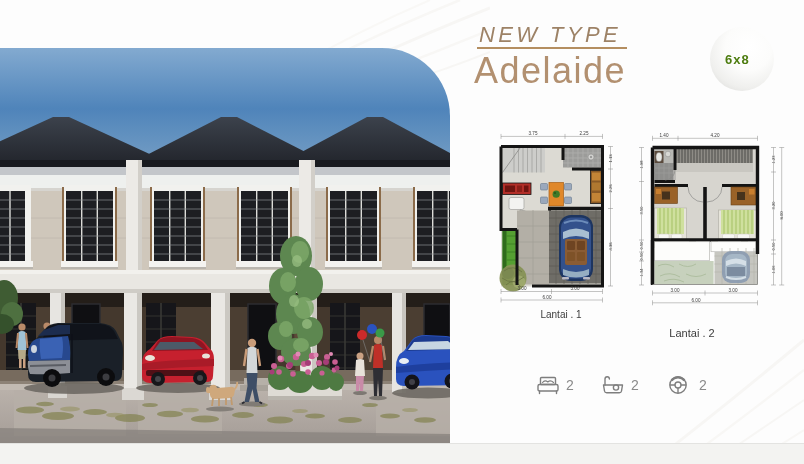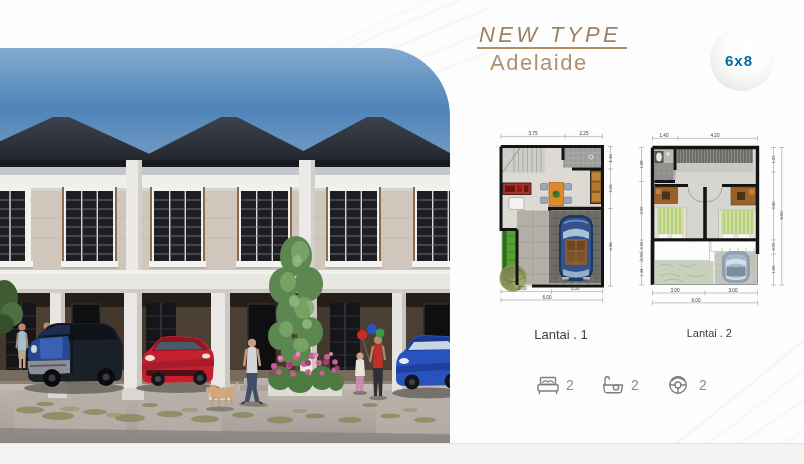--- a/index.html
+++ b/index.html
@@ -424,24 +424,24 @@
     <circle cx="372" cy="281" r="5" fill="#2a52c0"></circle>
     <circle cx="380" cy="285" r="4.5" fill="#3a9a48"></circle>
   </g>
 </svg>
 </div>
 
 <div class="abs" style="left:479px;top:22px;width:220px;font-size:22px;font-weight:normal;font-style:italic;letter-spacing:3.4px;color:#9d8266;">NEW&nbsp;TYPE</div>
 
 <div class="abs" style="left:477px;top:47px;width:150px;height:2.4px;background:#b48e60;"></div>
 
-<div class="abs" style="left:490px;top:50px;width:220px;font-size:22px;color:#b29070;letter-spacing:1.5px;">Adelaide</div>
+<div class="abs" style="left:474px;top:50px;width:220px;font-size:36px;color:#b29070;letter-spacing:1.5px;">Adelaide</div>
 
 <div class="abs" style="left:710px;top:27px;width:64px;height:64px;border-radius:50%;background:radial-gradient(circle at 60% 32%, #ffffff 0%, #fcfcfb 40%, #efefed 70%, #dadad8 92%, #cfcfcd 100%);"></div>
-<div class="abs" style="left:725px;top:52px;width:40px;font-size:15px;font-weight:bold;color:#0369a1;letter-spacing:1px;">6x8</div>
+<div class="abs" style="left:725px;top:52px;width:40px;font-size:13px;font-weight:bold;color:#4d7c0f;letter-spacing:1px;">6x8</div>
 
 <svg class="abs" style="left:492px;top:130px;" width="140" height="176" viewBox="0 0 140 176" font-family="Liberation Sans, sans-serif">
 
   <rect x="9" y="16.5" width="101.5" height="140" fill="#dcdad3"></rect>
 
   <g>
     <rect x="10.5" y="18" width="42.5" height="24.5" fill="#cdcdca"></rect>
     <path d="M22,18 V42.5 M26.5,18 V42.5 M31,18 V42.5 M35.5,18 V42.5 M40,18 V42.5 M44.5,18 V42.5 M49,18 V42.5" stroke="#9c9c9a" stroke-width="0.7"></path>
     <path d="M10.5,42.5 L28,18" stroke="#8a8a88" stroke-width="0.8"></path>
   </g>
@@ -691,23 +691,23 @@
     <path d="M18.5,163 H123.5 M18.5,160.5 V165.5 M71,160.5 V165.5 M123.5,160.5 V165.5"></path>
     <path d="M18.5,172.8 H123.5 M18.5,170.3 V175.3 M123.5,170.3 V175.3"></path>
   </g>
   <g font-size="4.6" fill="#3a3a3a">
     <text x="41" y="161.7" text-anchor="middle">3.00</text>
     <text x="99" y="161.7" text-anchor="middle">3.00</text>
     <text x="62" y="171.5" text-anchor="middle">6.00</text>
   </g>
 </svg>
 
-<div class="abs" style="left:521px;top:327px;width:80px;text-align:center;font-size:13px;color:#3c3c3c;">Lantai . 1</div>
-
-<div class="abs" style="left:652px;top:327px;width:80px;text-align:right;font-size:11px;color:#3c3c3c;">Lantai . 2</div>
+<div class="abs" style="left:521px;top:309px;width:80px;text-align:center;font-size:10px;color:#3c3c3c;">Lantai . 1</div>
+
+<div class="abs" style="left:652px;top:327px;width:80px;text-align:center;font-size:11px;color:#3c3c3c;">Lantai . 2</div>
 
 <svg class="abs" style="left:537px;top:375px;" width="22" height="20" viewBox="0 0 22 20">
   <g fill="none" stroke="#7e7e7e" stroke-width="1.4" stroke-linecap="round" stroke-linejoin="round">
     <rect x="3.5" y="2.5" width="15" height="7" rx="1"></rect>
     <path d="M5.5,7.5 Q8,4.5 10.8,7 Q13.5,4.5 16.5,7.5" stroke-width="1.1"></path>
     <rect x="1" y="9.5" width="20" height="6.5" rx="1.6"></rect>
     <path d="M2.5,16 L2.5,18.5 M19.5,16 L19.5,18.5"></path>
   </g>
 </svg>
 

